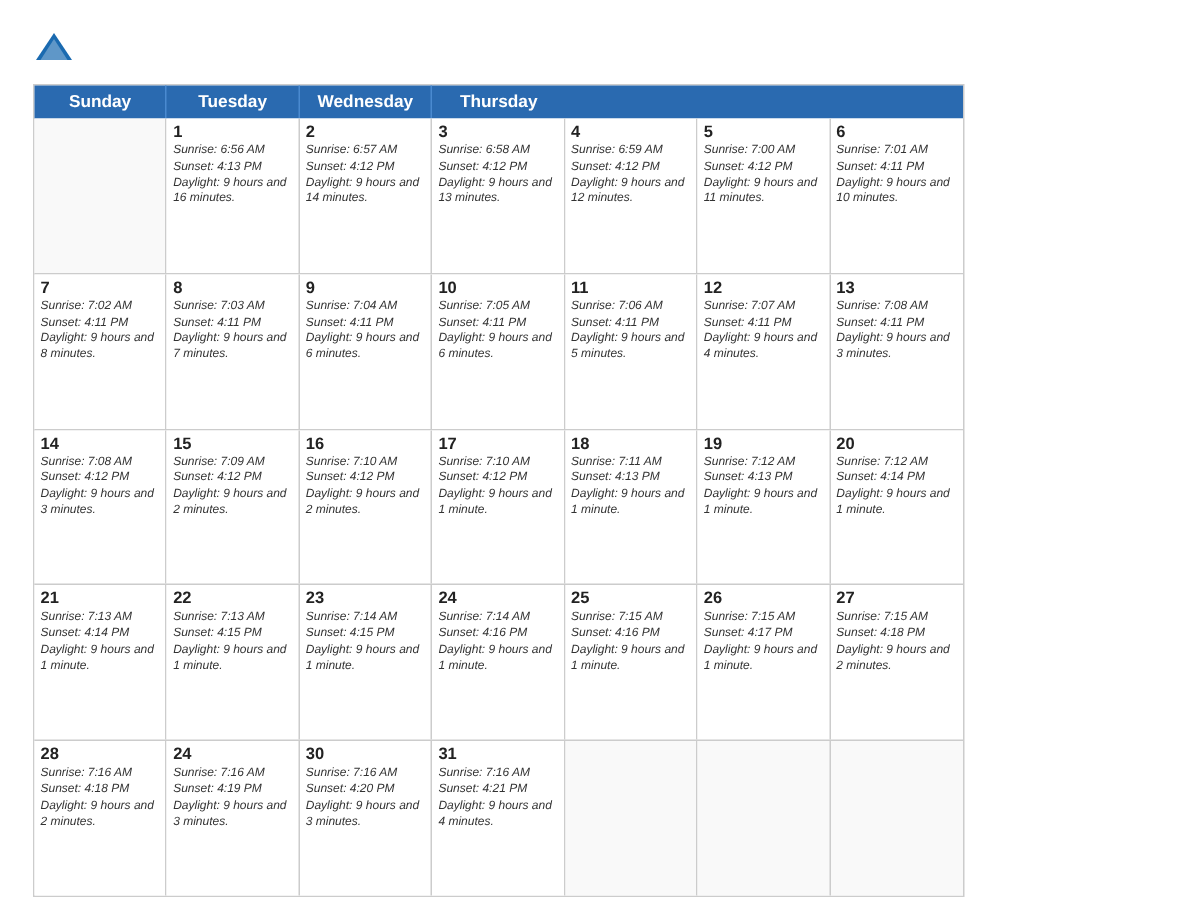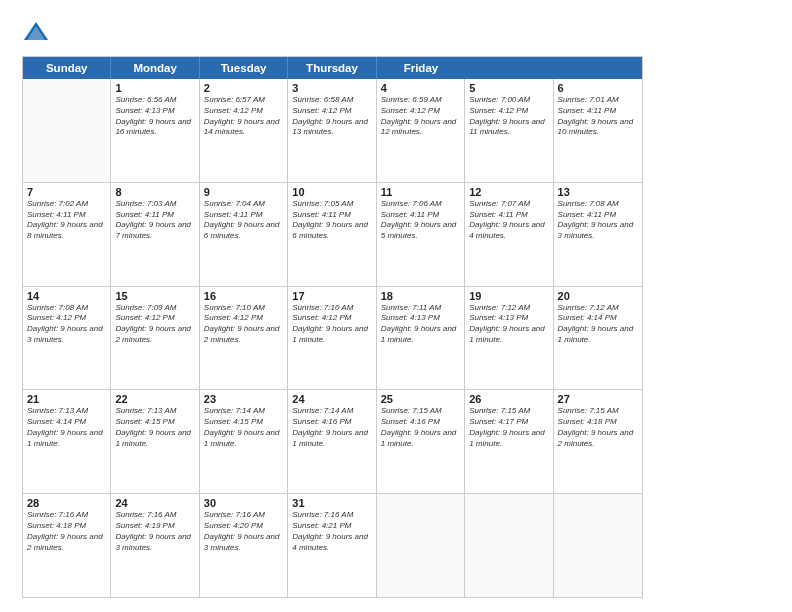--- a/index.html
+++ b/index.html
@@ -128,24 +128,23 @@
     </div>
     <div class="title-block">
       <div class="month-year"></div>
       <div class="location"></div>
     </div>
   </div>
 
   <div class="calendar">
     <div class="cal-header">
     <div class="cal-header-cell">Sunday</div>
-        <div class="cal-header-cell">Monday</div>
         <div class="cal-header-cell">Tuesday</div>
+        <div class="cal-header-cell">Wednesday</div>
         <div class="cal-header-cell">Thursday</div>
-        <div class="cal-header-cell">Friday</div>
       </div>
     <div class="cal-body">
     <div class="cal-row">
           <div class="cal-cell empty"></div>
           <div class="cal-cell">
             <span class="day-num">1</span>
             <div class="info">Sunrise: 6:56 AM<br>Sunset: 4:13 PM<br>Daylight: 9 hours and 16 minutes.</div>
           </div>
           <div class="cal-cell">
             <span class="day-num">2</span>

